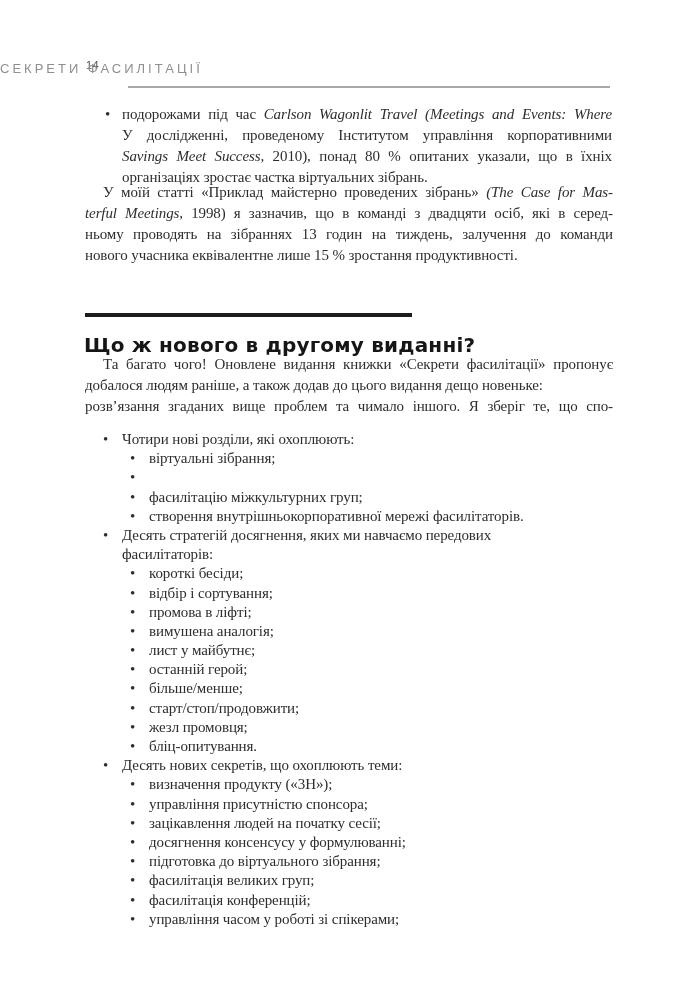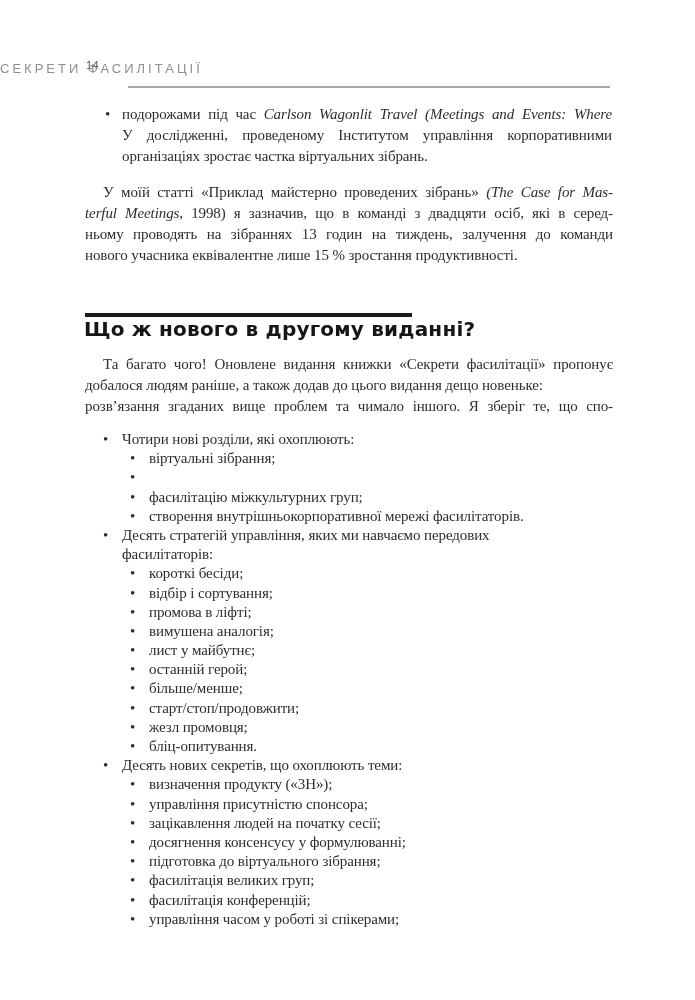--- a/index.html
+++ b/index.html
@@ -35,21 +35,21 @@
   .tline{text-align:justify;text-align-last:justify;}
   .tline.tlast{text-align-last:left;}
   .para.indent .tline:first-child{text-indent:18px;}
   .hbullet{position:absolute;left:-17px;top:0;}
   .em{font-style:italic;}
   .srule{
     position:absolute;left:85px;top:313px;width:327px;height:3.5px;
     background:var(--c-srule,#1c1c1c);
   }
   .heading{
-    position:absolute;left:84px;top:315px;margin:0;
+    position:absolute;left:84px;top:331px;margin:0;
     font-family:"DejaVu Sans",sans-serif;
     font-weight:700;font-size:20px;line-height:28px;
     letter-spacing:.2px;white-space:nowrap;
     color:var(--c-heading,#161616);
   }
   .list{
     position:absolute;left:0;top:430px;width:695px;
     font-size:15px;line-height:19.2px;letter-spacing:-0.1px;
   }
   .lrow{position:relative;height:19.2px;white-space:nowrap;}
@@ -65,20 +65,21 @@
 <div class="page">
 
   <div class="pageno">14</div>
   <div class="runhead">СЕКРЕТИ ФАСИЛІТАЦІЇ</div>
   <div class="hrule"></div>
 
   <div class="para hang" style="left:122px;top:104px;width:490px">
     <span class="hbullet">•</span>
   <div class="tline"><span>подорожами під час </span><span class="em">Carlson Wagonlit Travel (Meetings and Events: Where</span></div>
       <div class="tline"><span>У дослідженні, проведеному Інститутом управління корпоративними</span></div>
+      <div class="tline"><span class="em">Savings Meet Success,</span><span> 2010), понад 80 % опитаних указали, що в їхніх</span></div>
       <div class="tline tlast"><span>організаціях зростає частка віртуальних зібрань.</span></div>
     </div>
 
   <div class="para indent" style="left:85px;top:182px;width:528px">
       <div class="tline"><span>У моїй статті «Приклад майстерно проведених зібрань» </span><span class="em">(The Case for Mas-</span></div>
       <div class="tline"><span class="em">terful Meetings,</span><span> 1998) я зазначив, що в команді з двадцяти осіб, які в серед-</span></div>
       <div class="tline"><span>ньому проводять на зібраннях 13 годин на тиждень, залучення до команди</span></div>
       <div class="tline tlast"><span>нового учасника еквівалентне лише 15 % зростання продуктивності.</span></div>
     </div>
 
@@ -90,21 +91,21 @@
       <div class="tline tlast"><span>добалося людям раніше, а також додав до цього видання дещо новеньке:</span></div>
       <div class="tline"><span>розв’язання згаданих вище проблем та чимало іншого. Я зберіг те, що спо-</span></div>
     </div>
 
   <div class="list">
       <div class="lrow l1"><span class="bullet">•</span><span>Чотири нові розділи, які охоплюють:</span></div>
       <div class="lrow l2"><span class="bullet">•</span><span>віртуальні зібрання;</span></div>
       <div class="lrow l2"><span class="bullet">•</span></div>
       <div class="lrow l2"><span class="bullet">•</span><span>фасилітацію міжкультурних груп;</span></div>
       <div class="lrow l2"><span class="bullet">•</span><span>створення внутрішньокорпоративної мережі фасилітаторів.</span></div>
-      <div class="lrow l1"><span class="bullet">•</span><span>Десять стратегій управління, яких ми навчаємо передових</span></div>
+      <div class="lrow l1"><span class="bullet">•</span><span>Десять стратегій досягнення, яких ми навчаємо передових</span></div>
       <div class="lrow l1"><span>фасилітаторів:</span></div>
       <div class="lrow l2"><span class="bullet">•</span><span>короткі бесіди;</span></div>
       <div class="lrow l2"><span class="bullet">•</span><span>відбір і сортування;</span></div>
       <div class="lrow l2"><span class="bullet">•</span><span>промова в ліфті;</span></div>
       <div class="lrow l2"><span class="bullet">•</span><span>вимушена аналогія;</span></div>
       <div class="lrow l2"><span class="bullet">•</span><span>лист у майбутнє;</span></div>
       <div class="lrow l2"><span class="bullet">•</span><span>останній герой;</span></div>
       <div class="lrow l2"><span class="bullet">•</span><span>більше/менше;</span></div>
       <div class="lrow l2"><span class="bullet">•</span><span>старт/стоп/продовжити;</span></div>
       <div class="lrow l2"><span class="bullet">•</span><span>жезл промовця;</span></div>

